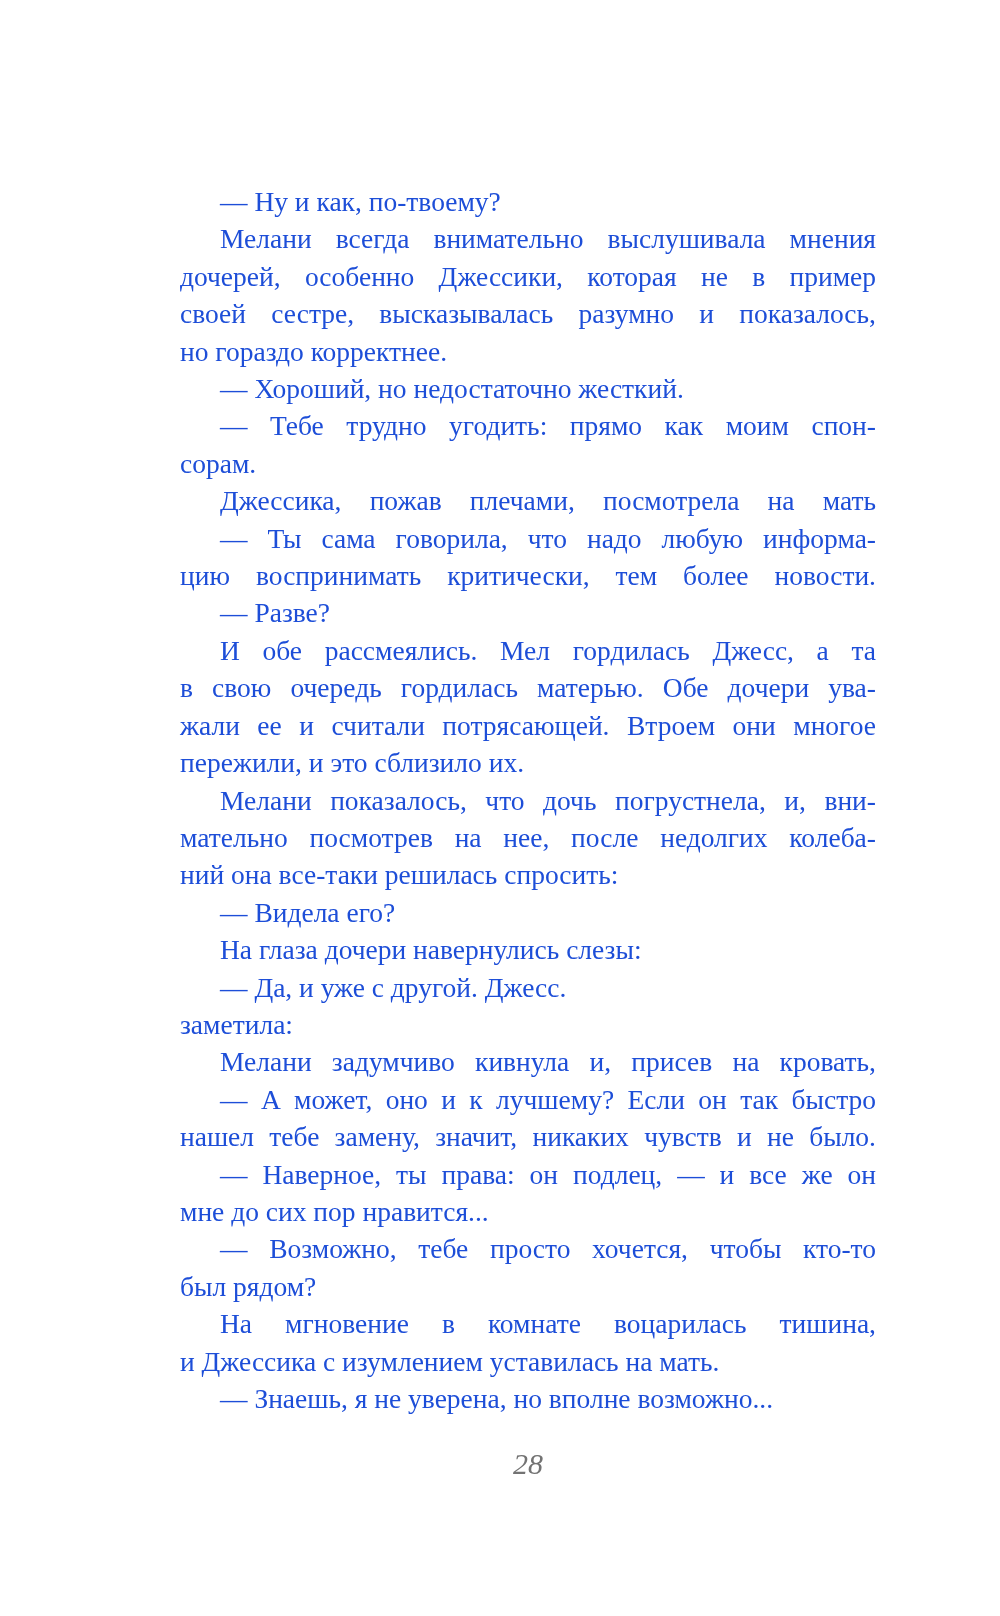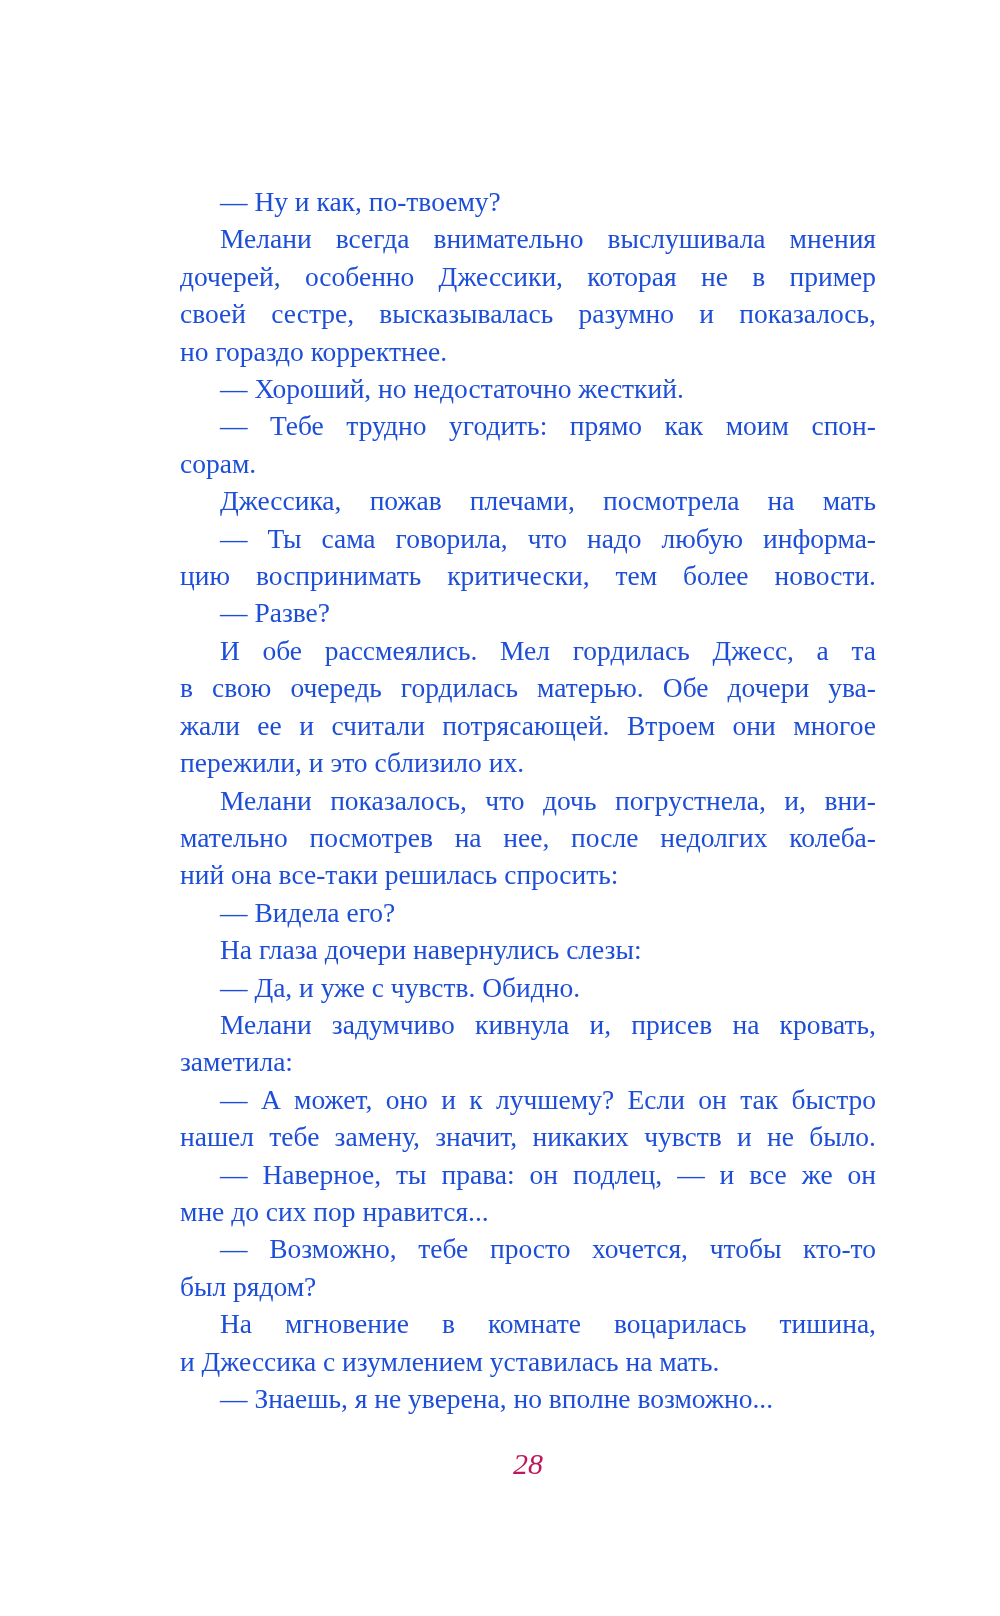--- a/index.html
+++ b/index.html
@@ -47,21 +47,21 @@
   .page-number {
     position: absolute;
     left: 180px;
     top: 1446px;
     width: 696px;
     text-align: center;
     font-family: "Liberation Serif", "DejaVu Serif", serif;
     font-style: italic;
     font-size: 30px;
     line-height: 36px;
-    color: #be185d;
+    color: #737373;
   }
 </style>
 </head>
 <body>
 
 <div class="book-page">
   <div class="text-block">
       <div class="line indent">— Ну и как, по-твоему?</div>
       <div class="line just indent">Мелани всегда внимательно выслушивала мнения</div>
       <div class="line just">дочерей, особенно Джессики, которая не в пример</div>
@@ -76,23 +76,23 @@
       <div class="line indent">— Разве?</div>
       <div class="line just indent">И обе рассмеялись. Мел гордилась Джесс, а та</div>
       <div class="line just">в свою очередь гордилась матерью. Обе дочери ува-</div>
       <div class="line just">жали ее и считали потрясающей. Втроем они многое</div>
       <div class="line">пережили, и это сблизило их.</div>
       <div class="line just indent">Мелани показалось, что дочь погрустнела, и, вни-</div>
       <div class="line just">мательно посмотрев на нее, после недолгих колеба-</div>
       <div class="line">ний она все-таки решилась спросить:</div>
       <div class="line indent">— Видела его?</div>
       <div class="line indent">На глаза дочери навернулись слезы:</div>
-      <div class="line indent">— Да, и уже с чувств. Обидно.</div>
+      <div class="line indent">— Да, и уже с другой. Джесс.</div>
+      <div class="line">заметила:</div>
       <div class="line just indent">Мелани задумчиво кивнула и, присев на кровать,</div>
-      <div class="line">заметила:</div>
       <div class="line just indent">— А может, оно и к лучшему? Если он так быстро</div>
       <div class="line just">нашел тебе замену, значит, никаких чувств и не было.</div>
       <div class="line just indent">— Наверное, ты права: он подлец, — и все же он</div>
       <div class="line">мне до сих пор нравится...</div>
       <div class="line just indent">— Возможно, тебе просто хочется, чтобы кто-то</div>
       <div class="line">был рядом?</div>
       <div class="line just indent">На мгновение в комнате воцарилась тишина,</div>
       <div class="line">и Джессика с изумлением уставилась на мать.</div>
       <div class="line indent">— Знаешь, я не уверена, но вполне возможно...</div>
     </div>

